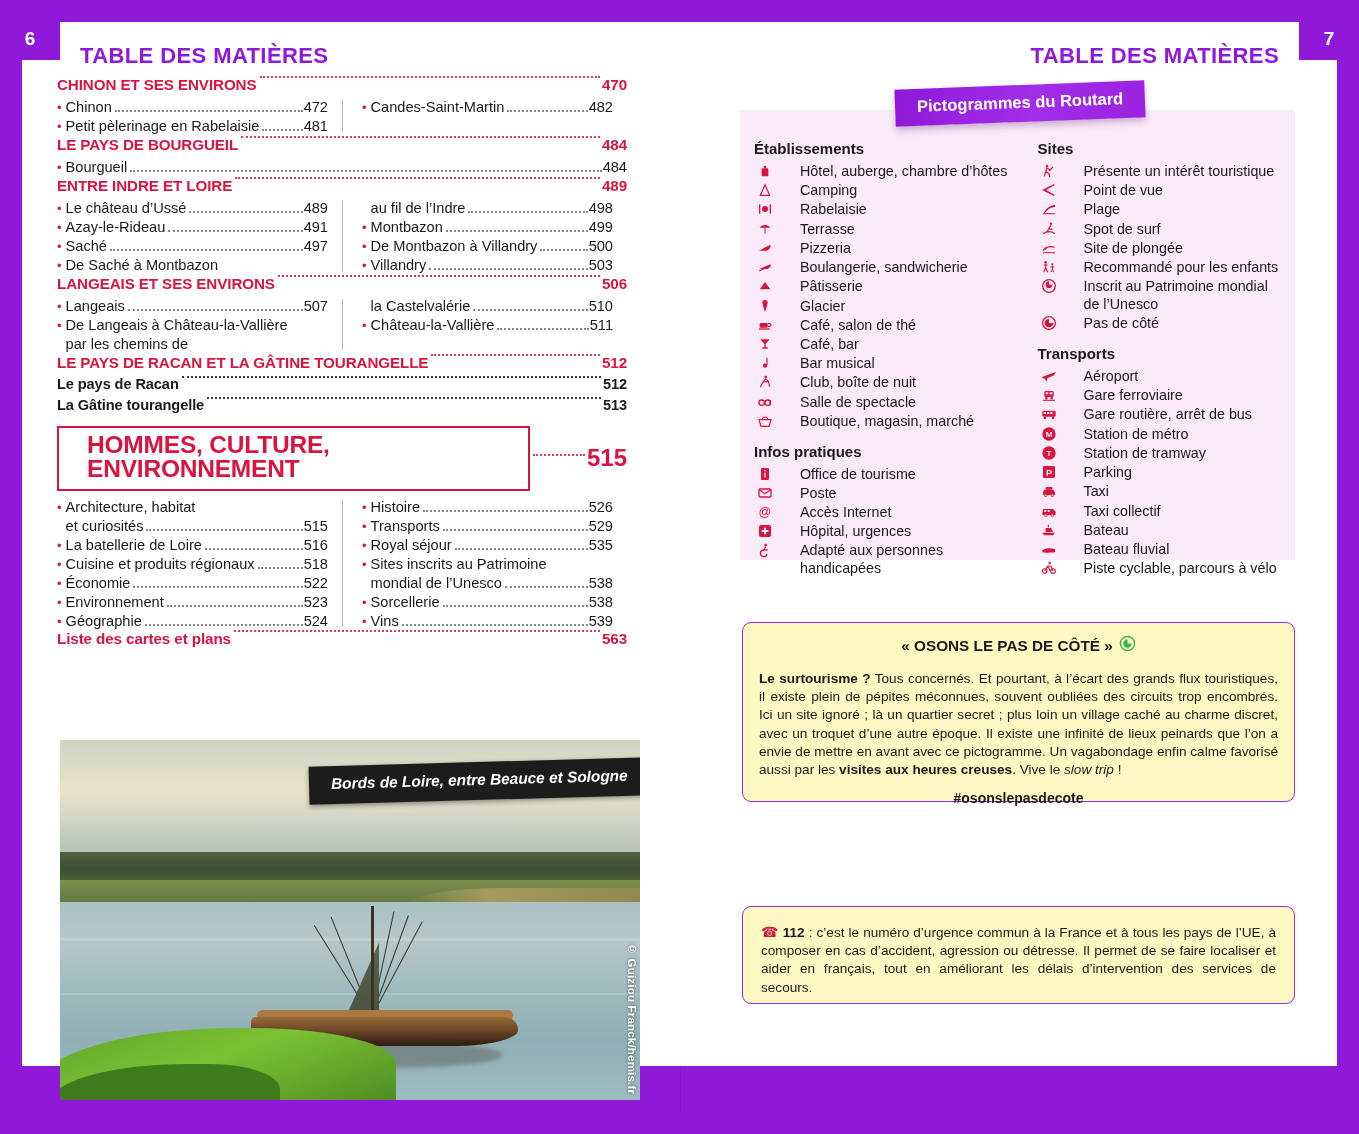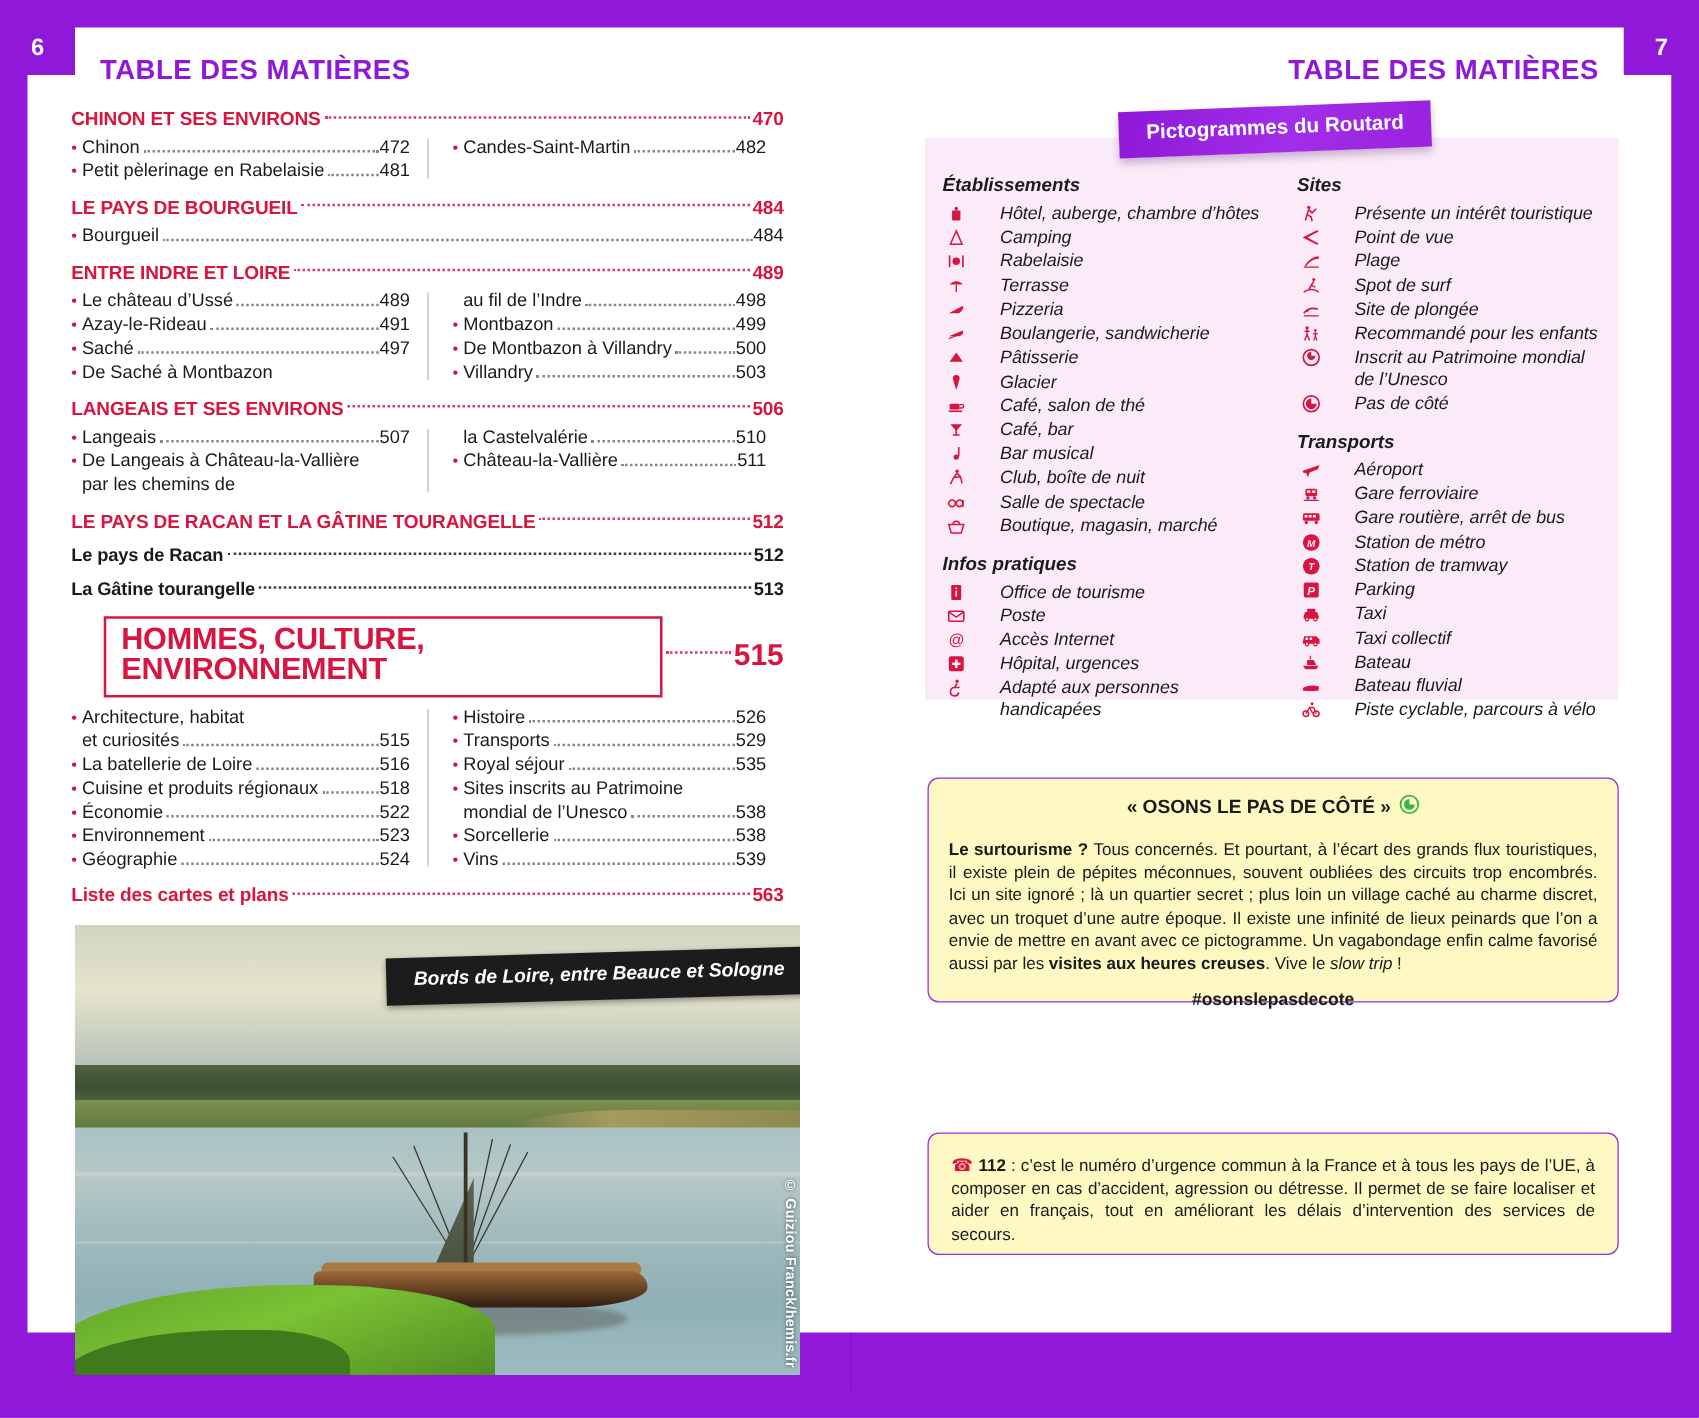--- a/index.html
+++ b/index.html
@@ -46,24 +46,24 @@
   }
   .hdr-left .hdr-title { left: 58px; }
   .hdr-right .hdr-title { right: 58px; }
 
   
   .toc {
     position: absolute;
     left: 57px; top: 76px; width: 570px;
   }
   .sect {
-    display: flex; align-items: center;
+    display: flex; align-items: flex-start;
     font-weight: bold; font-size: 15.2px;
     color: #d81540;
-    margin-top: 11px; margin-bottom: 5px;
+    margin-top: 0; margin-bottom: 5px;
     letter-spacing: -0.1px;
   }
   .sect.bold-black { color: #1a1a1a; font-size: 14.6px; }
   .sect .lbl { white-space: nowrap; }
   .leader {
     flex: 1 1 auto; min-width: 6px;
     border-bottom: 2.1px dotted currentColor;
     margin: 0 2px 4px 3px;
     opacity: .85;
   }
@@ -90,25 +90,24 @@
   }
   .ent .pg { white-space: nowrap; }
   .ent.noleader .leader { border-bottom: none; }
 
   .bigbox {
     display: flex; align-items: center;
     margin-top: 13px; margin-bottom: 7px;
   }
   .bigbox .frame {
     border: 2px solid #d81540;
-    padding: 5px 12px 7px 12px;
+    padding: 5px 12px 7px 28px;
     color: #d81540; font-weight: bold; font-size: 24.5px;
     letter-spacing: -0.2px;
     line-height: 1;
-    margin-left: 26px;
   }
   .bigbox .leader {
     border-bottom: 2.1px dotted #d81540;
     margin: 0 2px 6px 3px; flex: 0 0 52px;
   }
   .bigbox .pg { color: #d81540; font-weight: bold; font-size: 24px; }
 
   
   .photo {
     position: absolute; left: 60px; top: 740px;
@@ -212,21 +211,21 @@
     color: #fff; font-weight: bold; font-size: 16.5px;
     padding: 8px 22px 10px 22px;
     transform: rotate(-2.2deg);
     box-shadow: 0 4px 7px rgba(60,0,90,.25);
     white-space: nowrap;
   }
   .picto-cols {
     position: absolute; left: 0; top: 30px; right: 0; bottom: 0;
     display: flex;
   }
-  .picto-col { width: 50%; padding: 0 8px 16px 14px; font-style: italic; }
+  .picto-col { width: 50%; padding: 0 8px 16px 14px; }
   .picto-col.r { padding-left: 20px; }
   .pgroup-title {
     font-weight: bold; font-size: 15px; color: #1a1a1a;
     margin-bottom: 6px; margin-top: 12px;
   }
   .pgroup-title:first-child { margin-top: 0; }
   .prow {
     display: flex; align-items: flex-start;
     font-size: 14.3px; color: #1a1a1a;
     line-height: 1.24; margin-bottom: 1.5px;

